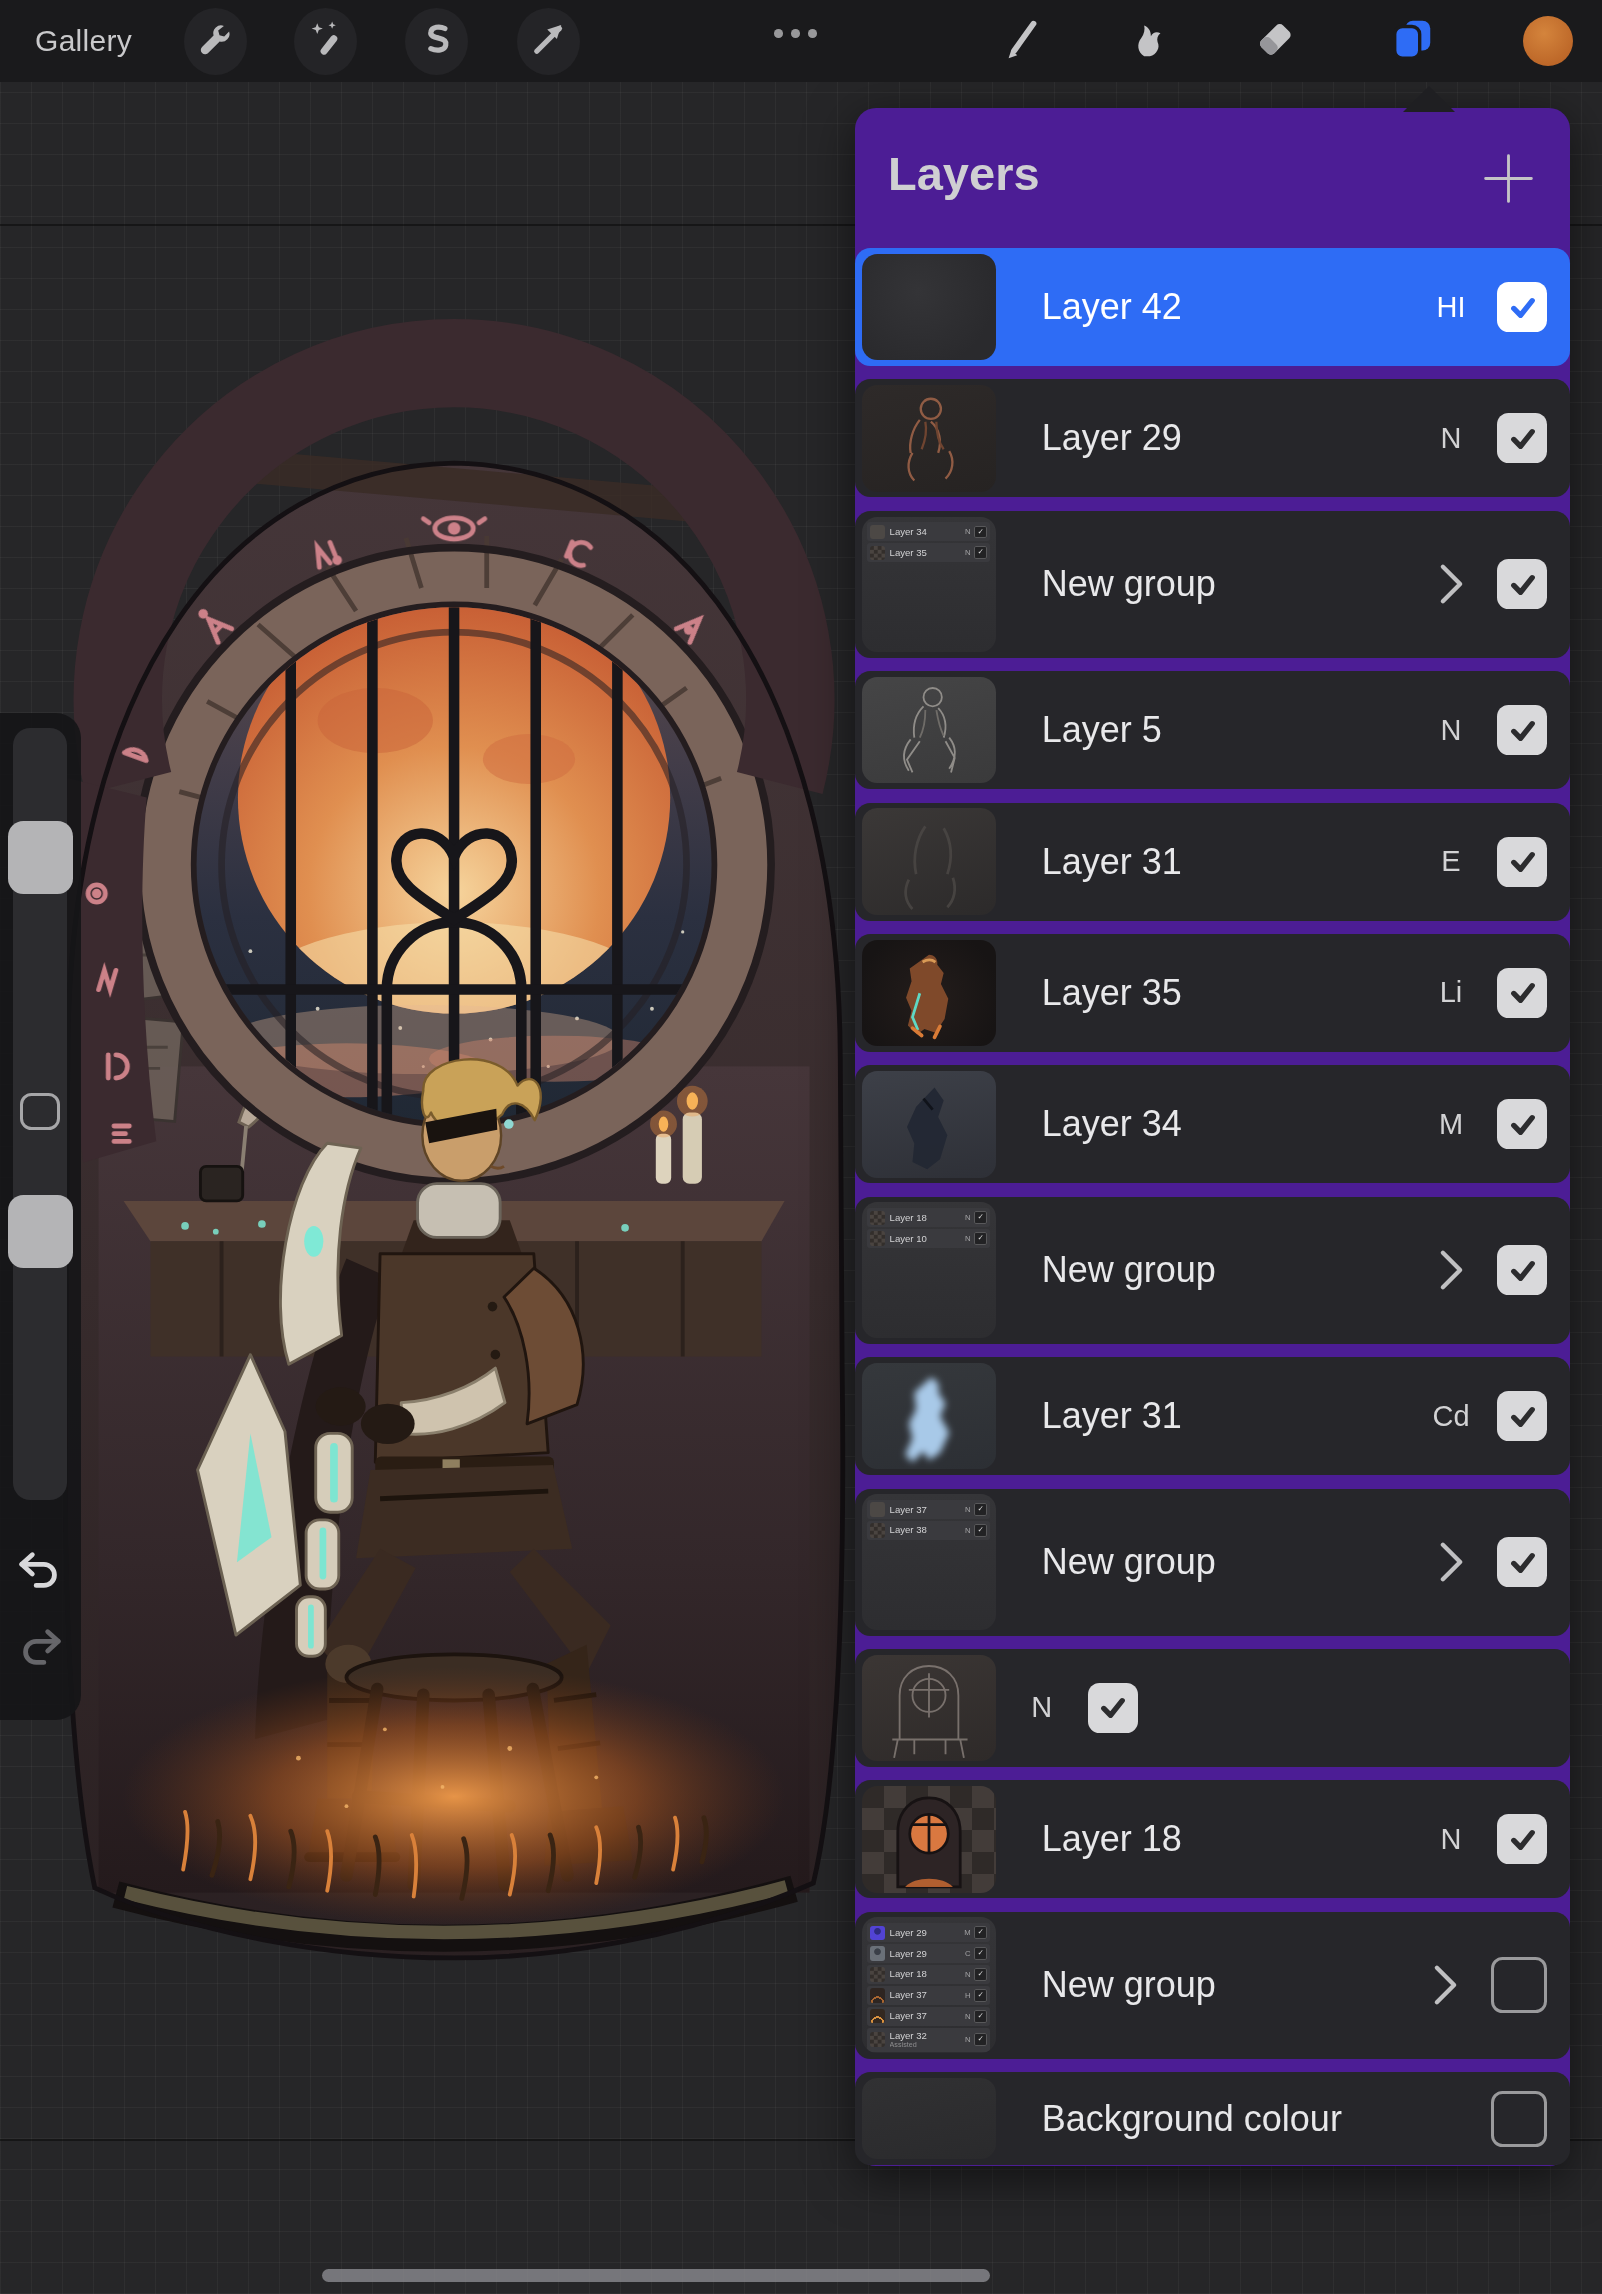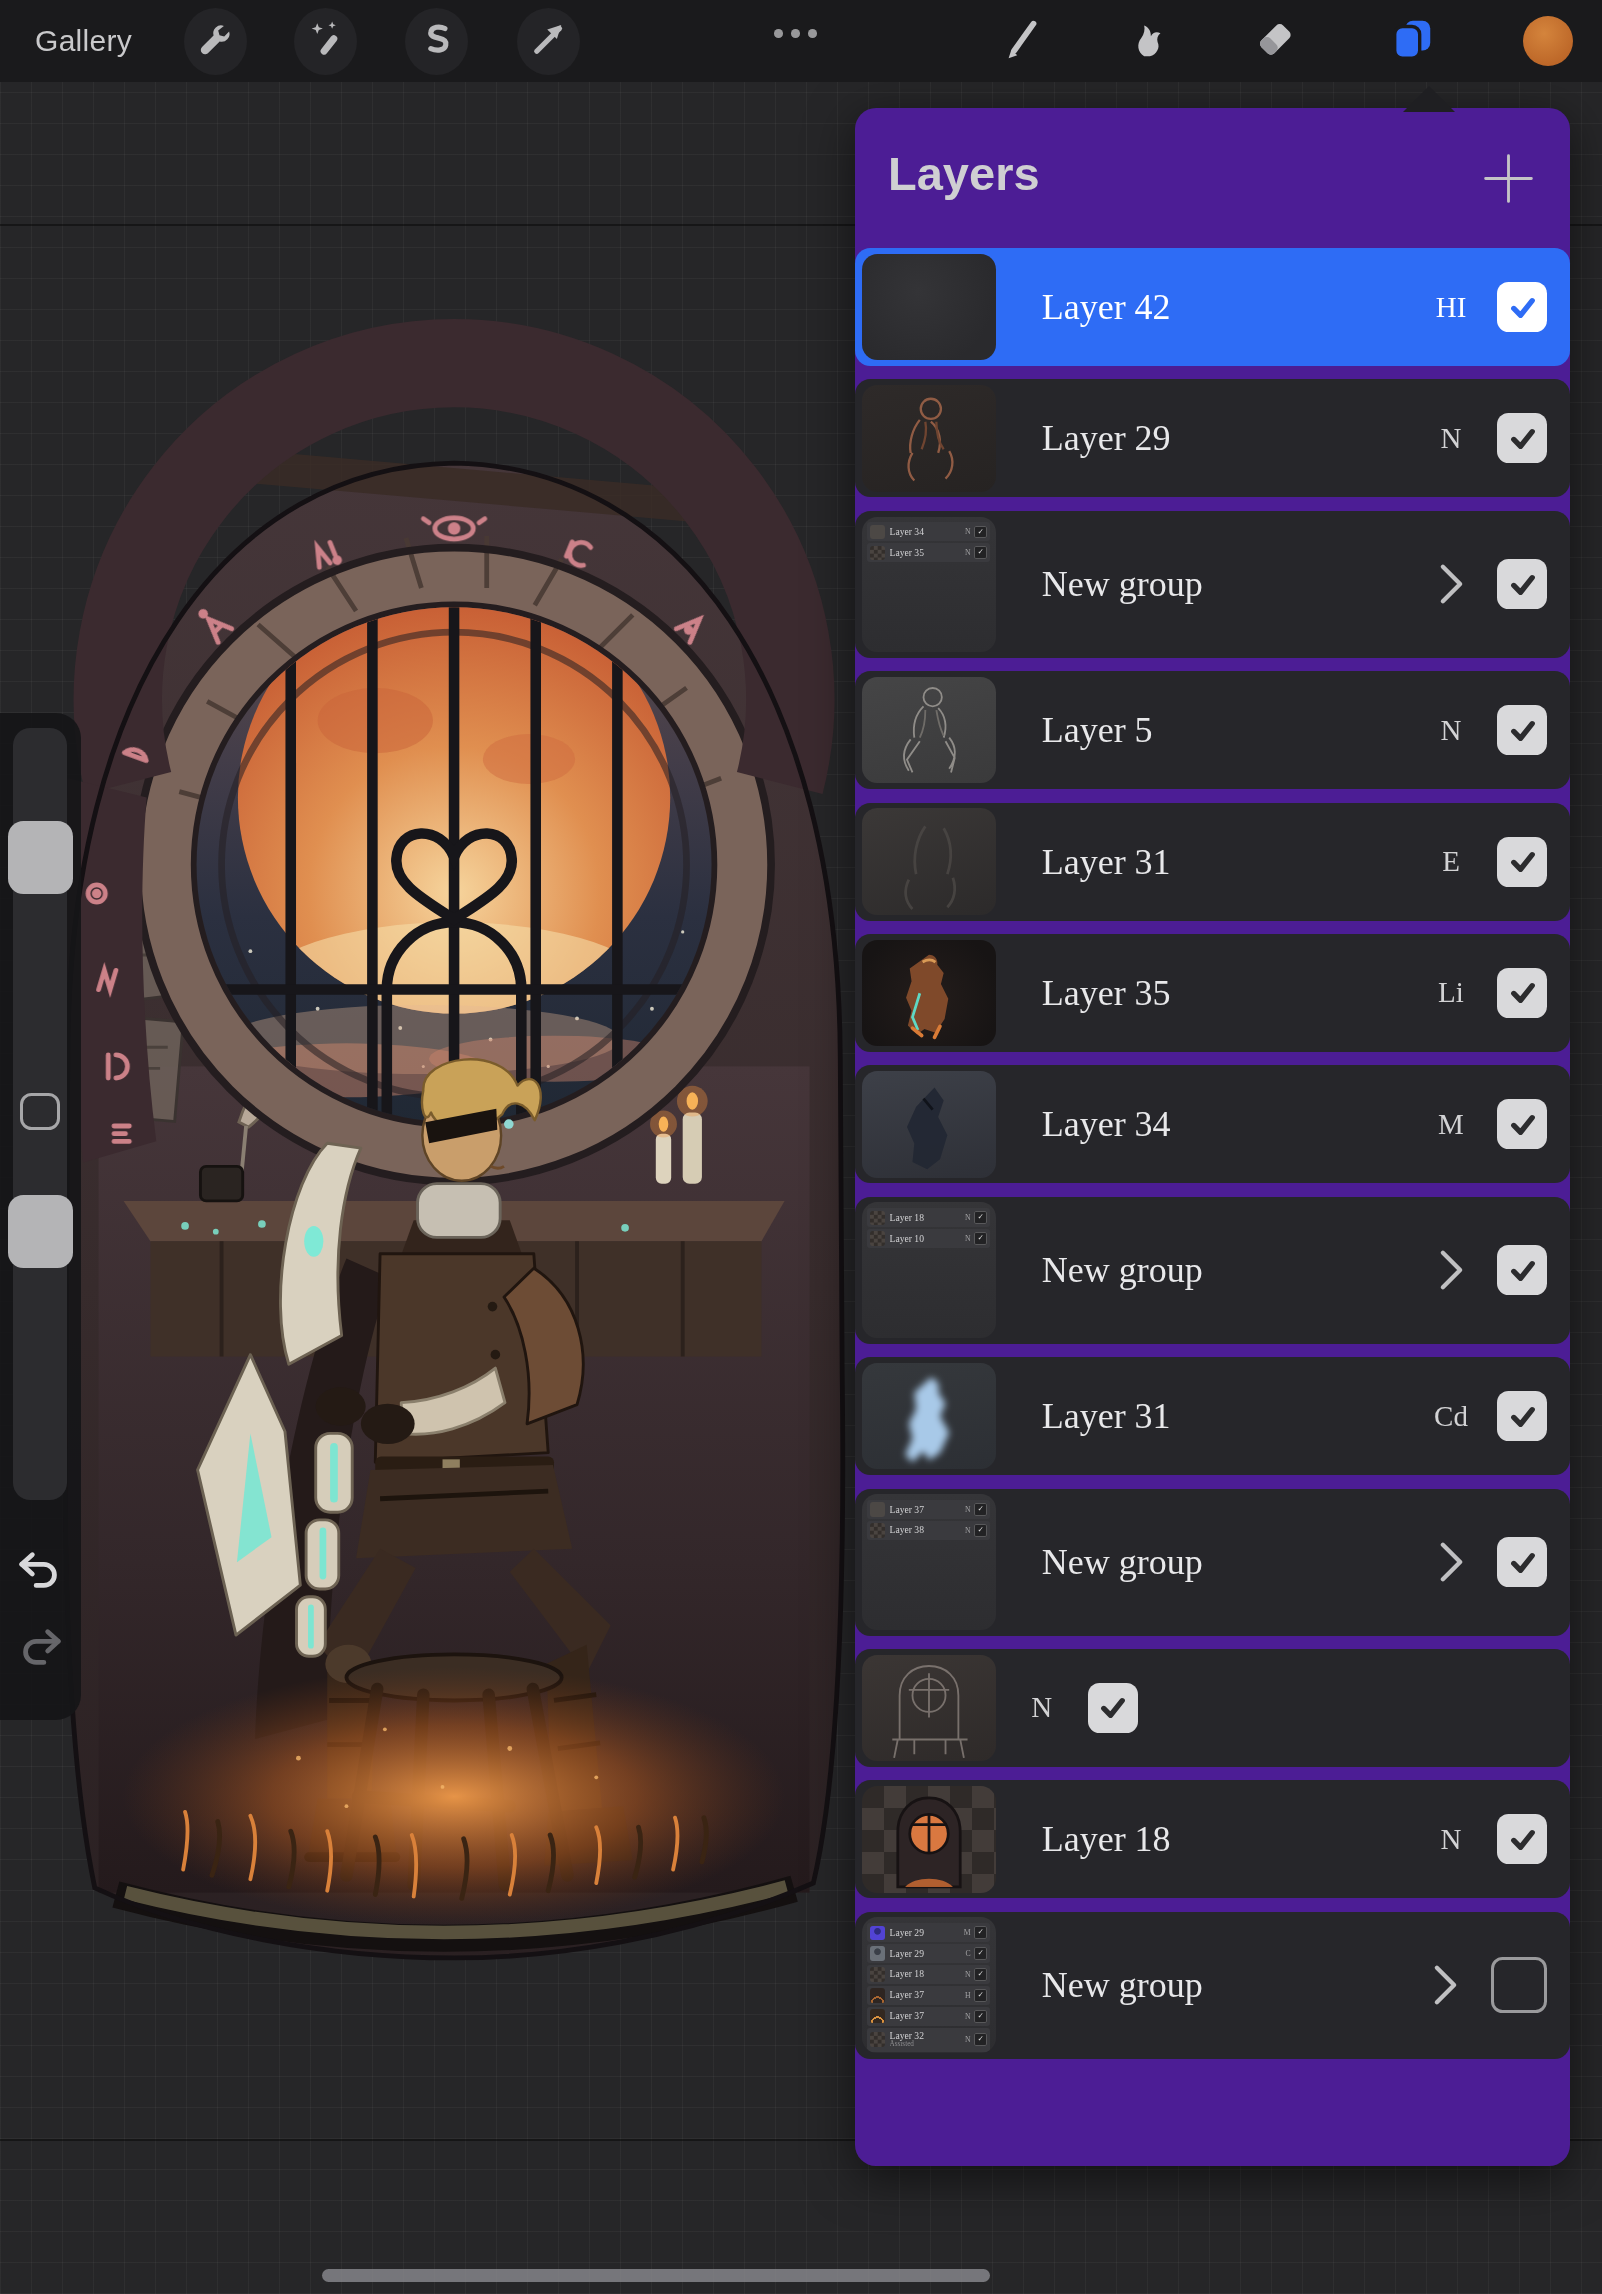--- a/index.html
+++ b/index.html
@@ -29,21 +29,21 @@
 
   
   .panel-notch{position:absolute;left:1403px;top:86px;width:0;height:0;z-index:21;
     border-left:26px solid transparent;border-right:26px solid transparent;
     border-bottom:26px solid #1f1f22;}
   .layers-panel{position:absolute;left:855px;top:108px;width:715px;height:2058px;
     background:#4c1d95;border-radius:21px;z-index:20;box-shadow:0 11.5px 48px rgba(0,0,0,.55);}
   .panel-title{position:absolute;left:33px;top:38px;font-size:47px;font-weight:bold;color:#cfcfd2;}
   .add-btn{position:absolute;left:623px;top:40px;width:61px;height:61px;color:#c4c4c6;}
   .add-btn svg{width:61px;height:61px;}
-  .rows{position:absolute;left:0;top:140px;width:715px;font-family:Liberation Serif, serif;}
+  .rows{position:absolute;left:0;top:140px;width:715px;}
 
   .row{position:relative;width:715px;height:118px;margin-bottom:13.4px;background:#26262a;
        border-radius:15.4px;display:flex;align-items:center;}
   .row.group{height:147px;}
   .row.bg-row{height:93px;}
   .row.selected{background:var(--accent);}
   .thumb{margin-left:6.7px;width:134px;height:calc(100% - 11.5px);border-radius:15.4px;overflow:hidden;
          background:radial-gradient(circle at 42% 36%, #343437, #2a2a2d 75%);flex:0 0 auto;position:relative;}
   .thumb svg{width:100%;height:100%;display:block;}
   .row-name{margin-left:46px;font-size:36px;color:#e8e8ea;flex:1 1 auto;white-space:nowrap;}
@@ -718,20 +718,25 @@
           </div>
         </div>
         <div class="row-name">New group</div>
         <div class="chevron">
           <svg width="25" height="46" viewBox="0 0 26 48">
             <path d="M4 6 L22 24 L4 42" fill="none" stroke="#c0c0c2" stroke-width="4.5" stroke-linecap="round" stroke-linejoin="round"></path>
           </svg>
         </div>
         <div class="cb unchecked"></div>
       </div>
+      <div class="row bg-row">
+        <div class="thumb t-plain"></div>
+        <div class="row-name">Background colour</div>
+        <div class="cb unchecked"></div>
+      </div>
     </div>
 </div>
 
 <div class="sidebar">
   <div class="slider-track"></div>
   <div class="slider-handle handle-size"></div>
   <div class="modify-btn"></div>
   <div class="slider-handle handle-opacity"></div>
   <div class="undo-btn">
     <span>

